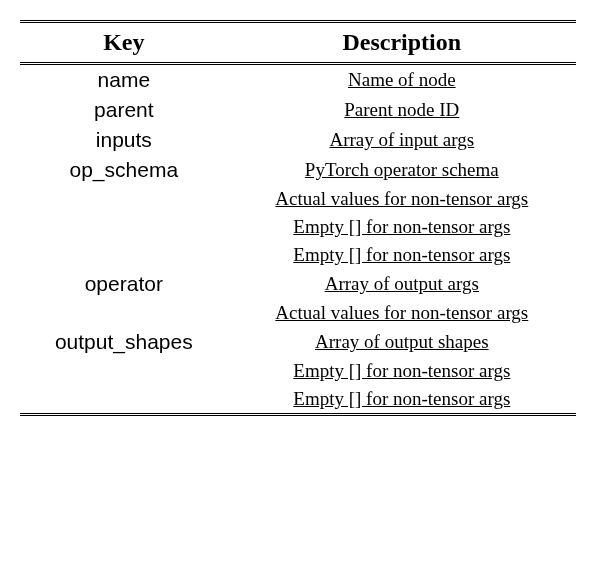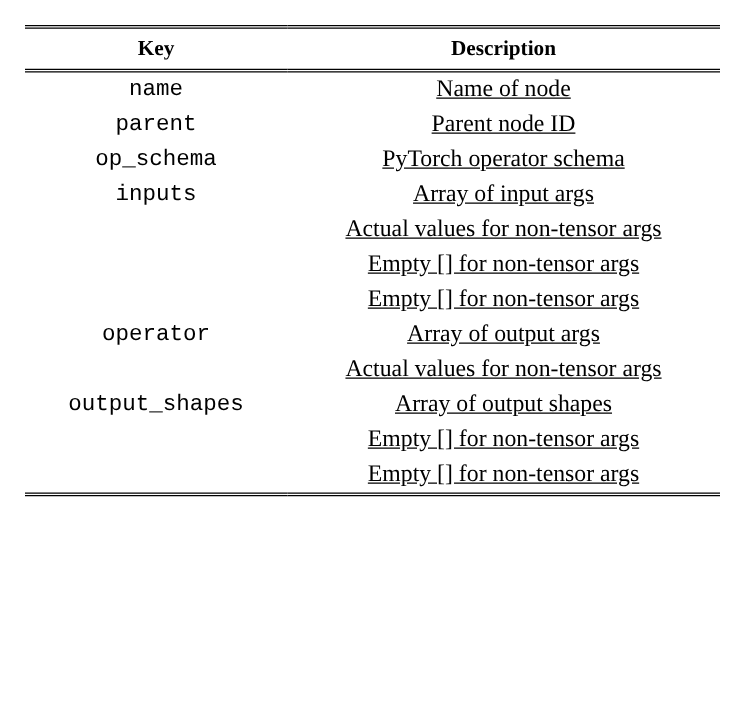--- a/index.html
+++ b/index.html
@@ -17,37 +17,37 @@
       border-collapse: collapse;
       width: 100%;
       margin: 0 auto;
     }
     thead tr {
       border-top: 3px double #000;
       border-bottom: 3px double #000;
     }
     th {
       font-weight: bold;
-      font-size: 17px;
+      font-size: 24px;
       padding: 6px 16px;
       text-align: center;
       font-family: Georgia, 'Times New Roman', serif;
     }
     tbody tr:last-child td {
       border-bottom: 3px double #000;
     }
     td {
       padding: 3px 16px;
       font-size: 19px;
       text-align: center;
       vertical-align: middle;
     }
     td.key {
-      font-family: Liberation Mono, monospace;
-      font-size: 18px;
+      font-family: Liberation Sans, sans-serif;
+      font-size: 21px;
       white-space: nowrap;
       margin-top: 47px;
     }
     td.desc {
       font-family: Georgia, 'Times New Roman', serif;
       text-decoration: underline;
     }
   </style>
 </head>
 <body>
@@ -62,26 +62,26 @@
   <tbody>
     <tr>
         <td class="key">name</td>
         <td class="desc">Name of node</td>
       </tr>
     <tr>
         <td class="key">parent</td>
         <td class="desc">Parent node ID</td>
       </tr>
     <tr>
+        <td class="key">inputs</td>
+        <td class="desc">Array of input args</td>
+      </tr>
+    <tr>
         <td class="key">op_schema</td>
         <td class="desc">PyTorch operator schema</td>
-      </tr>
-    <tr>
-        <td class="key">inputs</td>
-        <td class="desc">Array of input args</td>
       </tr>
     <tr>
         <td class="key"></td>
         <td class="desc">Actual values for non-tensor args</td>
       </tr>
     <tr>
         <td class="key"></td>
         <td class="desc">Empty [] for non-tensor args</td>
       </tr>
     <tr>

